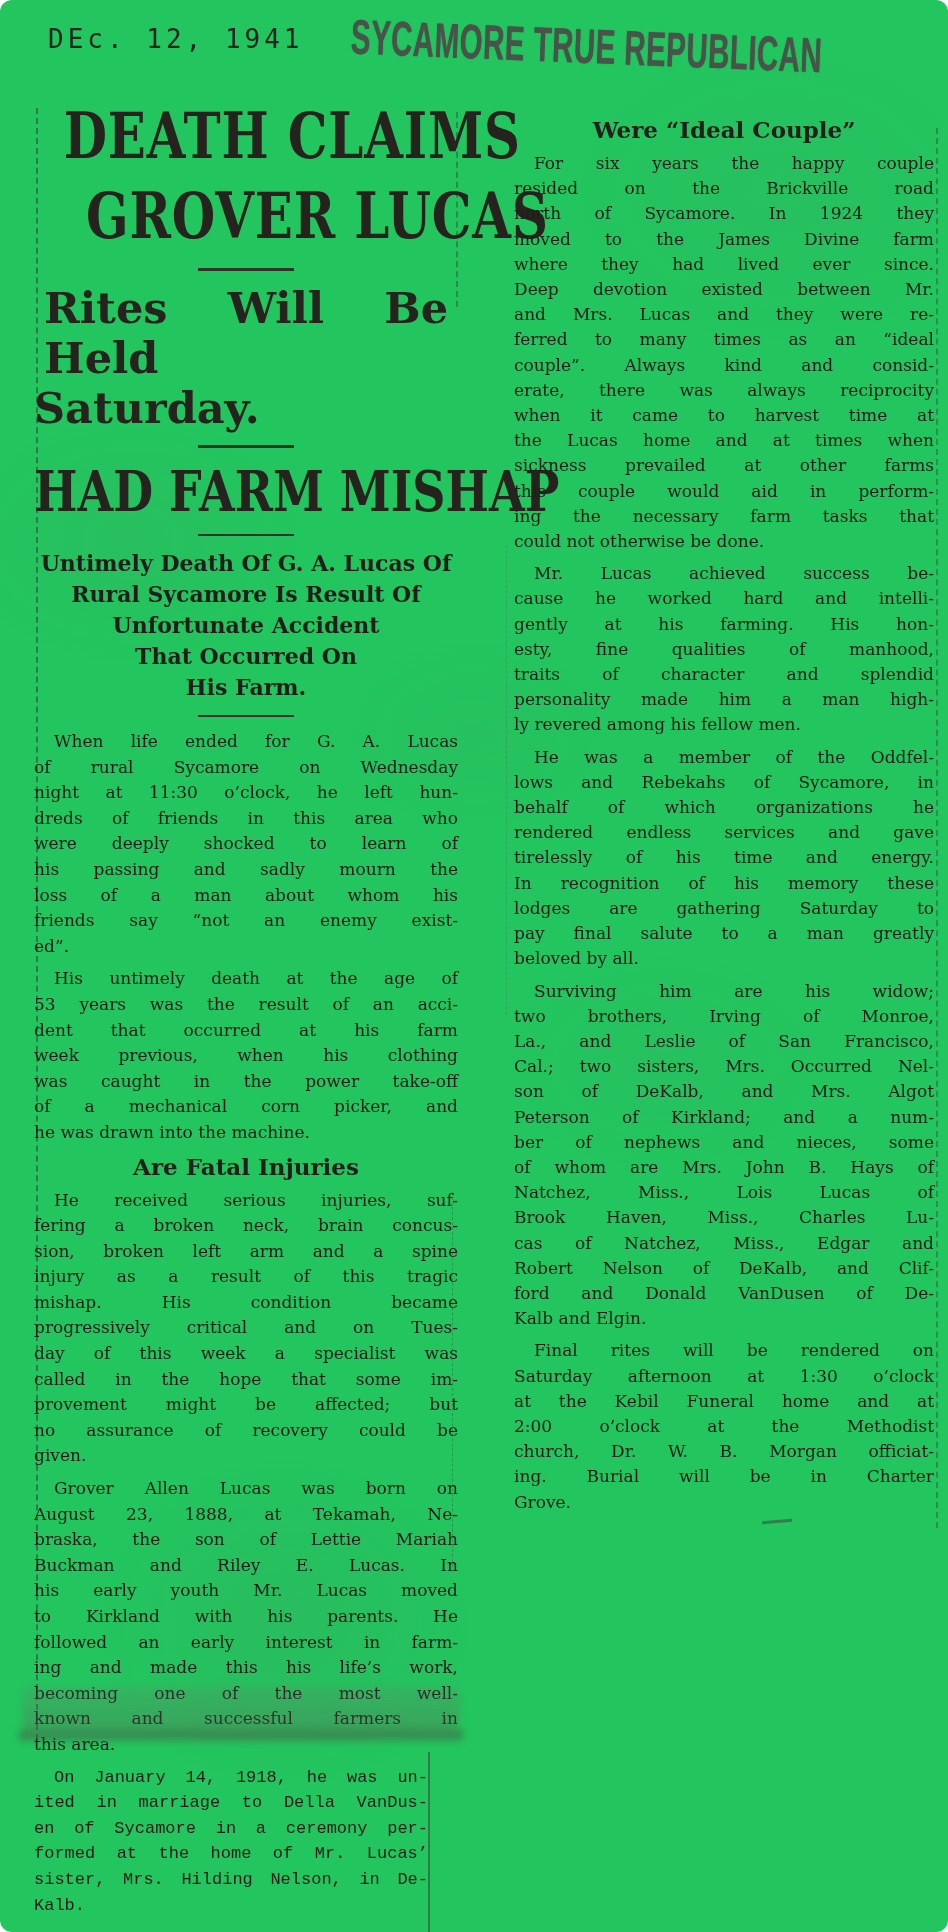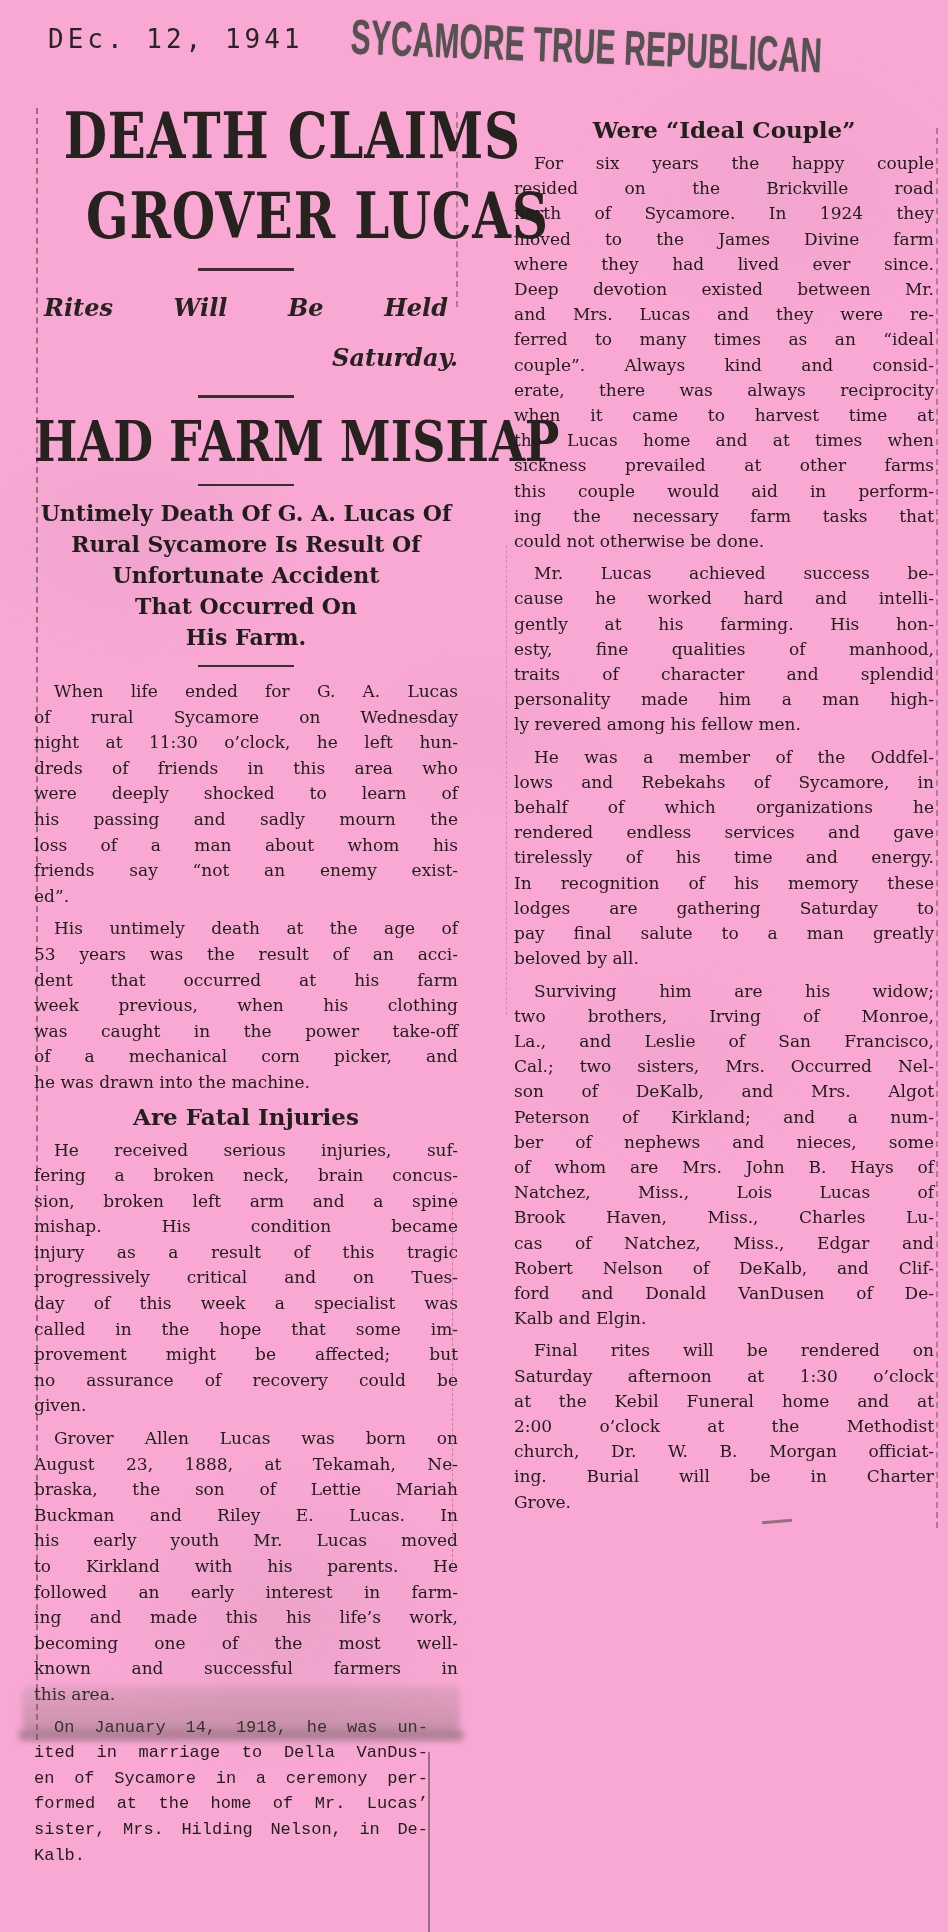--- a/index.html
+++ b/index.html
@@ -1,20 +1,21 @@
 <!DOCTYPE html>
 <html><head>
 <meta charset="utf-8">
 <style>
   html,body{margin:0;padding:0;}
   #page{
     position:relative; width:948px; height:1932px; overflow:hidden;
-    background:#f9a8d4;
+    background:#22c55e;
     font-family:"DejaVu Serif", serif;
     color:#201d1a;
+    border-radius:12px;
   }
   .texture{
     position:absolute; inset:0; pointer-events:none;
     background-image:
       radial-gradient(260px 180px at 14% 28%, rgba(120,113,104,.07), transparent 70%),
       radial-gradient(320px 220px at 82% 10%, rgba(120,113,104,.06), transparent 70%),
       radial-gradient(280px 240px at 30% 84%, rgba(110,104,96,.09), transparent 70%),
       radial-gradient(240px 160px at 70% 55%, rgba(120,113,104,.05), transparent 70%),
       radial-gradient(200px 140px at 50% 38%, rgba(120,113,104,.05), transparent 70%);
   }
@@ -34,23 +35,23 @@
   .col-left{left:34px; top:96px; width:424px;}
   .col-right{left:514px; top:112px; width:420px;}
   .hl{
     font-weight:bold; font-size:58px; line-height:80px; text-align:center;
     white-space:nowrap; letter-spacing:1px; color:#26231f;
     transform:scale(.86,1.1);
   }
   .hl2{padding-left:26px;}
   .rule{width:96px; border-top:3px solid #35322d; margin:12px auto;}
   .rule.thin{border-top-width:2px;}
-  .rites{font-weight:bold; font-size:24px; line-height:50px; color:#26231f;font-style:italic;}
+  .rites{font-weight:bold; font-size:43px; line-height:50px; color:#26231f;}
   .rites-1{text-align:justify; text-align-last:justify; padding:0 10px;}
-  .rites-2{text-align:right;}
+  .rites-2{text-align:left;}
   .banner{
     font-weight:bold; font-size:46px; line-height:62px; text-align:center;
     white-space:nowrap; color:#26231f; transform:scale(1.0,1.22); margin:6px 0 8px;
   }
   .deck{font-weight:bold; font-size:22px; line-height:31px; margin:2px 0;}
   .deck .tline{text-align:center; text-align-last:center;}
   .subhead{font-weight:bold; font-size:23px; text-align:center; margin:4px 0 8px; color:#23201c;}
   .par{font-size:17px; line-height:25.6px; margin:0 0 7px 0;}
   .col-right .par{line-height:25.2px;}
   .par .tline{text-align:justify; text-align-last:justify;}
@@ -124,22 +125,22 @@
         <div class="tline">week previous, when his clothing</div>
         <div class="tline">was caught in the power take-off</div>
         <div class="tline">of a mechanical corn picker, and</div>
         <div class="tline tlast">he was drawn into the machine.</div>
       </div>
     <div class="subhead">Are Fatal Injuries</div>
     <div class="par">
         <div class="tline">He received serious injuries, suf-</div>
         <div class="tline">fering a broken neck, brain concus-</div>
         <div class="tline">sion, broken left arm and a spine</div>
+        <div class="tline">injury as a result of this tragic</div>
         <div class="tline">mishap.  His  condition  became</div>
-        <div class="tline">injury as a result of this tragic</div>
         <div class="tline">progressively critical and on Tues-</div>
         <div class="tline">day of this week a specialist was</div>
         <div class="tline">called in the hope that some im-</div>
         <div class="tline">provement might be affected; but</div>
         <div class="tline">no assurance of recovery could be</div>
         <div class="tline tlast">given.</div>
       </div>
     <div class="par">
         <div class="tline">Grover Allen Lucas was born on</div>
         <div class="tline">August 23, 1888, at Tekamah, Ne-</div>

